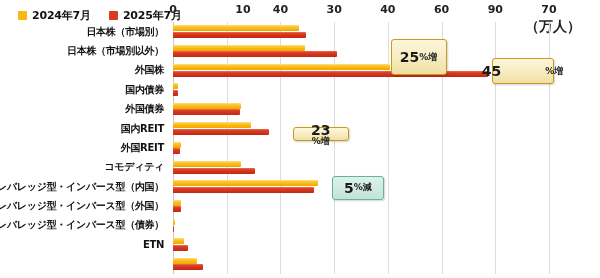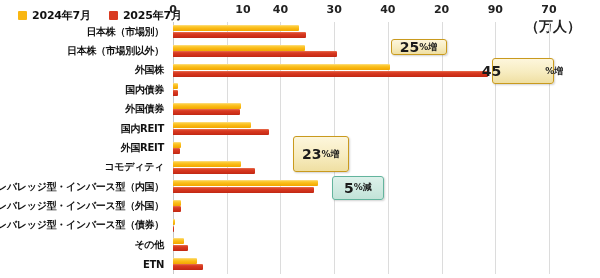--- a/index.html
+++ b/index.html
@@ -81,21 +81,21 @@
     </div>
   </div>
 
   <div class="xaxis">
     <div id="xticks">
         <span class="xtick" style="left: 173px;">0</span>
         <span class="xtick" style="left: 243px;">10</span>
         <span class="xtick" style="left: 280.429px;">40</span>
         <span class="xtick" style="left: 334.143px;">30</span>
         <span class="xtick" style="left: 387.857px;">40</span>
-        <span class="xtick" style="left: 441.571px;">20</span>
+        <span class="xtick" style="left: 441.571px;">60</span>
         <span class="xtick" style="left: 495.286px;">90</span>
         <span class="xtick" style="left: 549px;">70</span>
       </div>
     <span class="unit">（万人）</span>
   </div>
 
   <div class="cats" id="cats">
       <div class="cat" style="height: 19.3846px;">
         <span class="cat-label">日本株（市場別）</span>
       </div>
@@ -121,23 +121,20 @@
         <span class="cat-label">コモディティ</span>
       </div>
       <div class="cat" style="height: 19.3846px;">
         <span class="cat-label">レバレッジ型・インバース型（内国）</span>
       </div>
       <div class="cat" style="height: 19.3846px;">
         <span class="cat-label">レバレッジ型・インバース型（外国）</span>
       </div>
       <div class="cat" style="height: 19.3846px; align-items: center;">
         <span class="cat-label">レバレッジ型・インバース型（債券）</span>
-      </div>
-      <div class="cat" style="height: 19.3846px;">
-        <span class="cat-label">その他</span>
       </div>
       <div class="cat" style="height: 19.3846px;">
         <span class="cat-label">ETN</span>
       </div>
     </div>
 
   <div class="plot">
     <div class="gridlines" id="gridlines">
         <div class="gridline zero" style="left: 0px;"></div>
         <div class="gridline" style="left: 53.7143px;"></div>
@@ -196,29 +193,29 @@
         <div class="row" style="height: 19.3846px;">
           <div class="bar y" style="width: 10.7429px; top: 3.29231px;"></div>
           <div class="bar r" style="width: 14.5029px; top: 9.89231px;"></div>
         </div>
         <div class="row" style="height: 19.3846px;">
           <div class="bar y" style="width: 23.6343px; top: 3.29231px;"></div>
           <div class="bar r" style="width: 29.5429px; top: 9.89231px;"></div>
         </div>
       </div>
     <div id="callouts">
-        <div class="callout up" style="left: 217.543px; top: 17.0769px; width: 56px; height: 16px;">
+        <div class="callout up" style="left: 217.543px; top: 17.0769px; width: 56px; height: 36px;">
           <span class="big">25</span>
           <span class="small">%増</span>
         </div>
         <div class="callout up" style="left: 318.526px; top: 36.4615px; width: 62px; height: 26px; gap: 44px;">
           <span class="big">45</span>
           <span class="small">%増</span>
         </div>
-        <div class="callout up" style="left: 119.783px; top: 114px; width: 56px; height: 36px;">
+        <div class="callout up" style="left: 119.783px; top: 105px; width: 56px; height: 14px; flex-direction: column;">
           <span class="big">23</span>
           <span class="small">%増</span>
         </div>
         <div class="callout down" style="left: 158.994px; top: 153.769px; width: 52px; height: 24px;">
           <span class="big">5</span>
           <span class="small">%減</span>
         </div>
       </div>
   </div>
 

